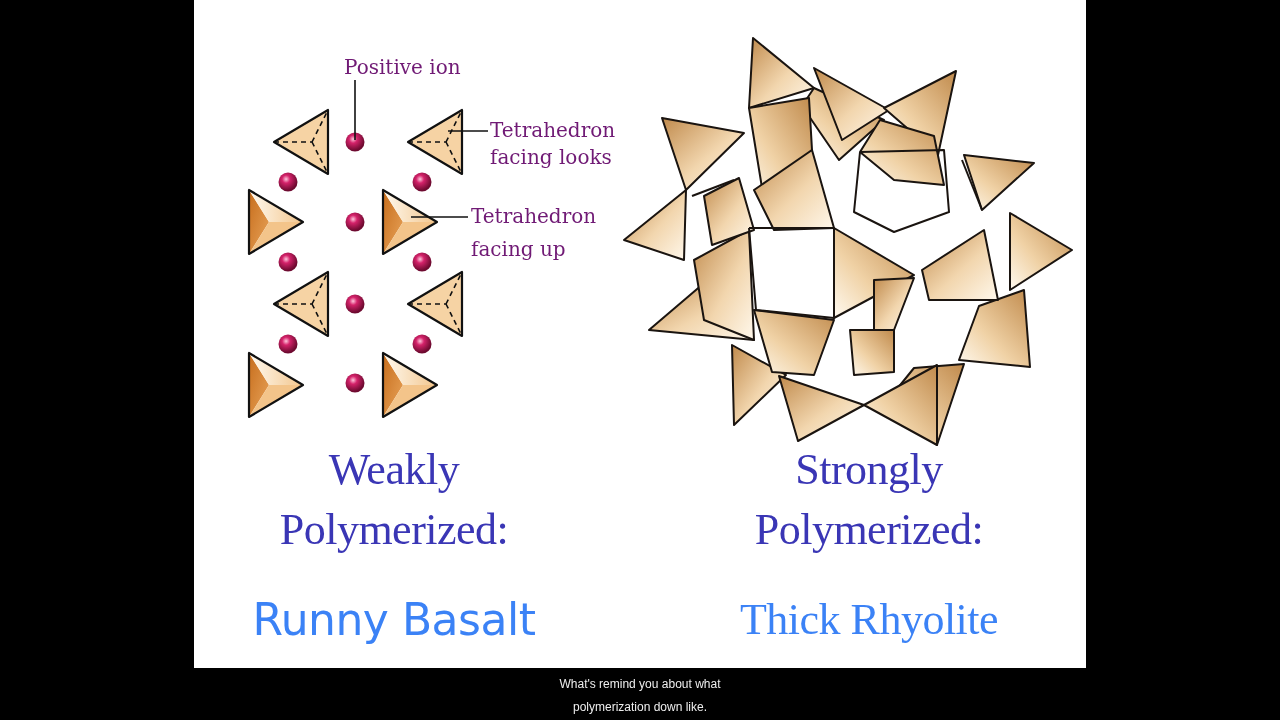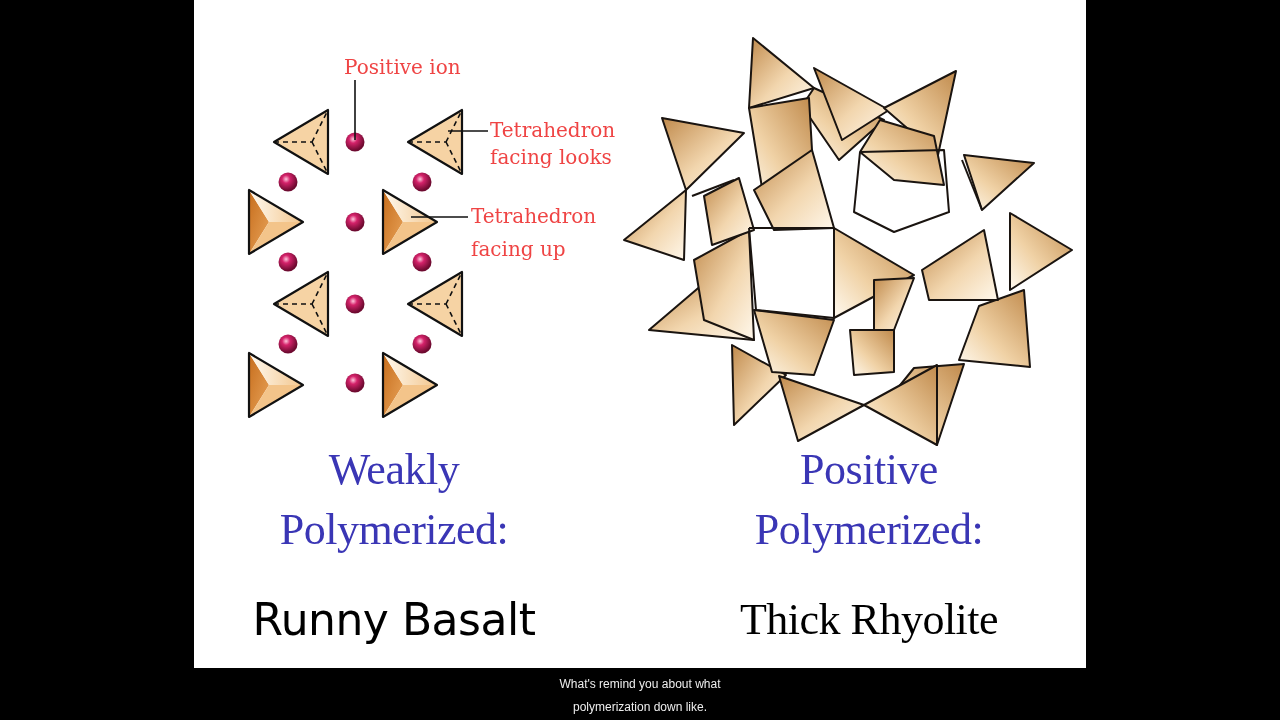--- a/index.html
+++ b/index.html
@@ -1,20 +1,20 @@
 <!DOCTYPE html>
 <html><head>
 <meta charset="utf-8">
 <style>
   html, body { margin:0; padding:0; }
   body { width:1280px; height:720px; background:#000; position:relative; overflow:hidden; font-family:"DejaVu Sans", sans-serif; }
   .slide { position:absolute; left:194px; top:0; width:892px; height:668px; background:#fff; }
-  .label { position:absolute; font-family:"DejaVu Serif", serif; color:#ef4444; font-size:20px; line-height:27px; }
+  .label { position:absolute; font-family:"DejaVu Serif", serif; color:#701a75; font-size:20px; line-height:27px; }
   .heading { position:absolute; font-family:Liberation Serif, serif; font-size:44px; line-height:60px; text-align:center; color:#3a36b5; letter-spacing:-0.5px; }
-  .sub { position:absolute; font-family:"DejaVu Sans", sans-serif; font-size:44px; line-height:60px; text-align:center; color:#000000; letter-spacing:-0.5px; }
+  .sub { position:absolute; font-family:"DejaVu Sans", sans-serif; font-size:44px; line-height:60px; text-align:center; color:#3b82f6; letter-spacing:-0.5px; }
   .caption { position:absolute; left:0; width:1280px; text-align:center; color:#eee; font-family:"Liberation Sans", sans-serif; font-size:12px; line-height:23px; }
   svg { position:absolute; left:0; top:0; }
 </style>
 </head>
 <body>
 
 <div class="slide">
   <svg width="892" height="668" viewBox="0 0 892 668">
     <defs>
       <radialGradient id="ion" cx="40%" cy="35%" r="60%">
@@ -119,19 +119,19 @@
   <div class="label" style="left:150px; top:54px;">Positive ion</div>
   <div class="label" style="left:296px; top:117px;">Tetrahedron</div>
   <div class="label" style="left:296px; top:144px;">facing looks</div>
   <div class="label" style="left:277px; top:203px;">Tetrahedron</div>
   <div class="label" style="left:277px; top:236px;">facing up</div>
 
   <div class="heading" style="left:20px; width:360px; top:440px;">Weakly</div>
   <div class="heading" style="left:20px; width:360px; top:500px;">Polymerized:</div>
   <div class="sub" style="left:20px; width:360px; top:590px;">Runny Basalt</div>
 
-  <div class="heading" style="left:490px; width:370px; top:440px;">Positive</div>
+  <div class="heading" style="left:490px; width:370px; top:440px;">Strongly</div>
   <div class="heading" style="left:490px; width:370px; top:500px;">Polymerized:</div>
   <div class="sub" style="left:490px; width:370px; top:590px;font-family:Liberation Serif, serif;">Thick Rhyolite</div>
 </div>
 
 <div class="caption" style="top:673px;">What's remind you about what</div>
 <div class="caption" style="top:696px;">polymerization down like.</div>
 
 </body></html>

